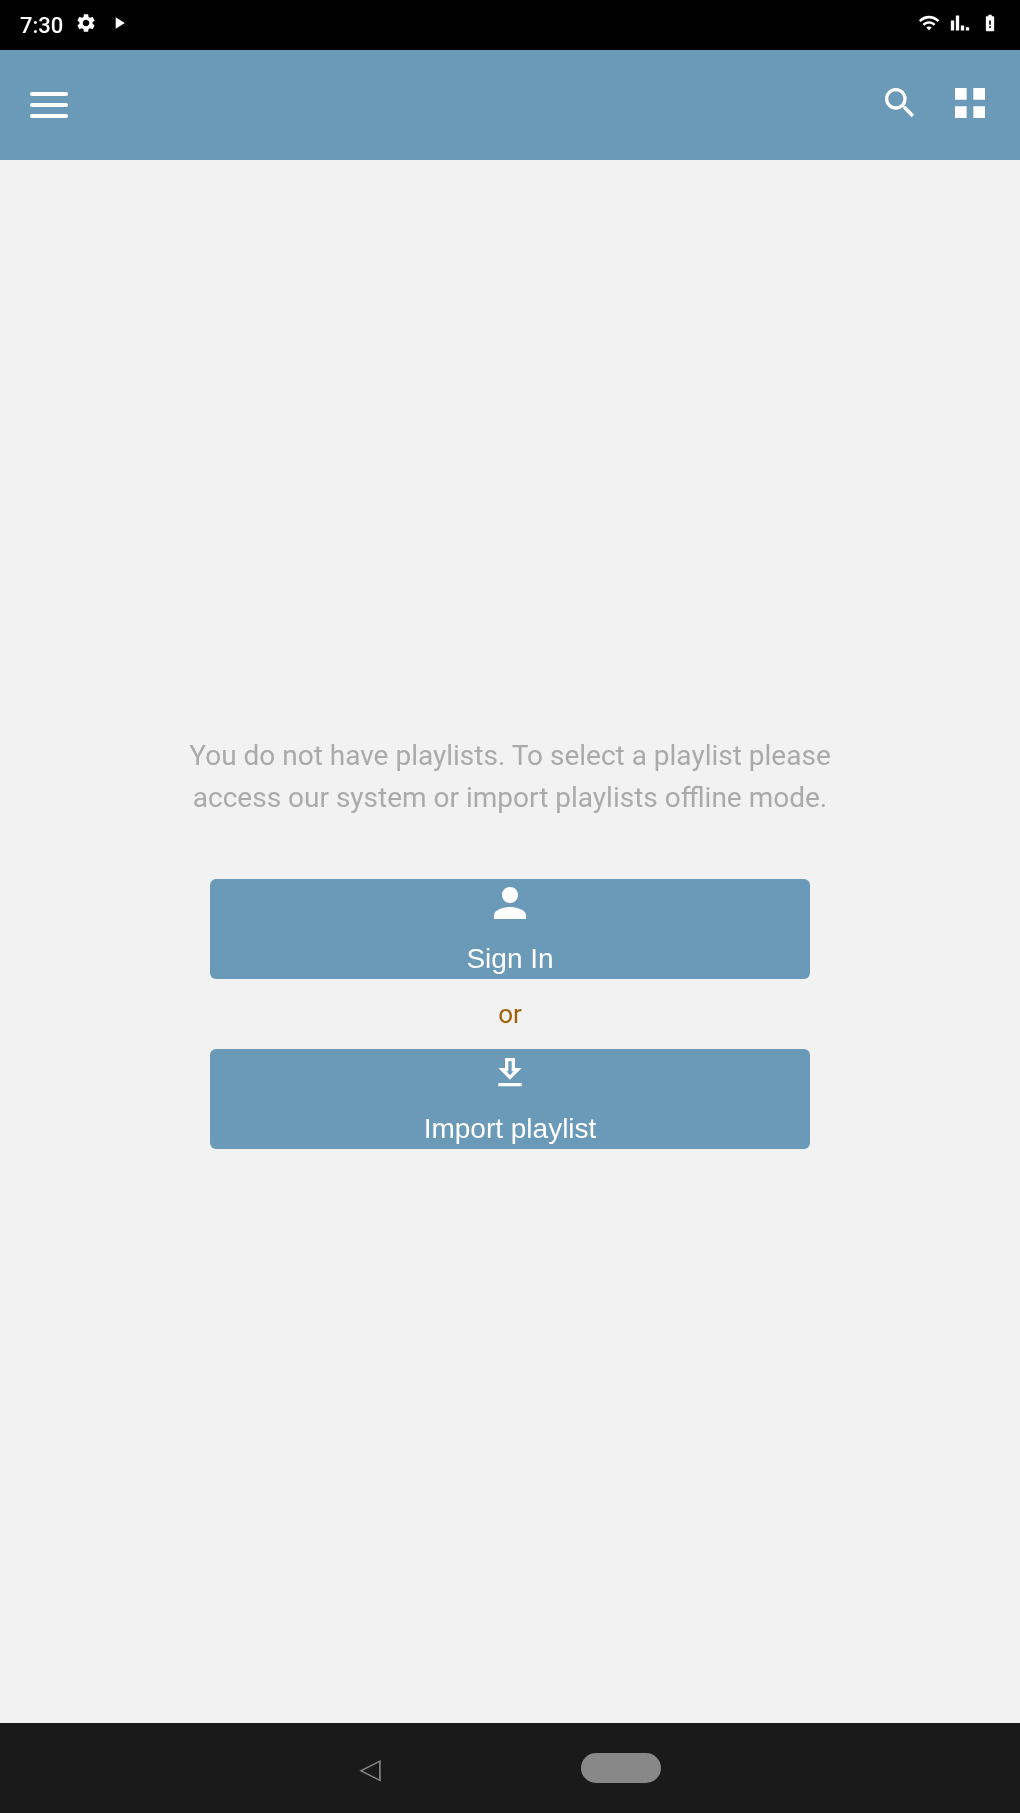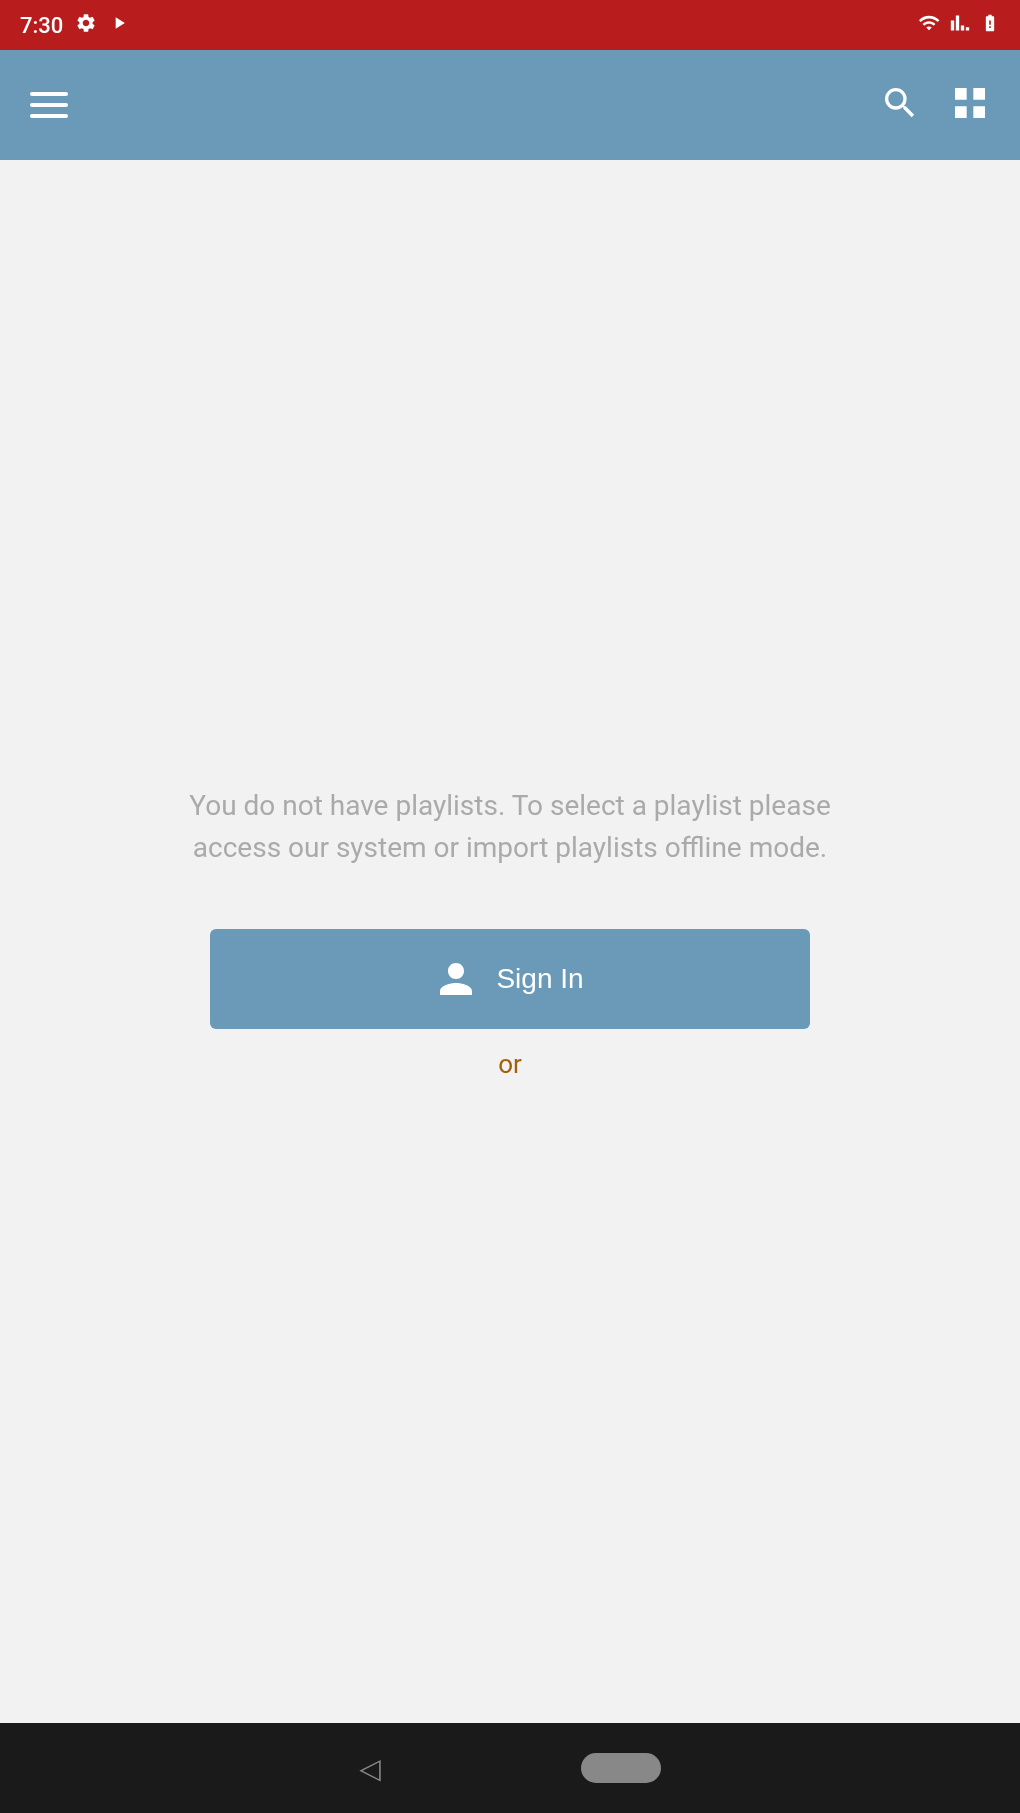--- a/index.html
+++ b/index.html
@@ -13,21 +13,21 @@
       height: 1813px;
       background: #f0f0f0;
       font-family: 'Roboto', Arial, sans-serif;
       display: flex;
       flex-direction: column;
       overflow: hidden;
     }
 
     
     .status-bar {
-      background: #b91c1c;
+      background: #000000;
       height: 50px;
       display: flex;
       align-items: center;
       justify-content: space-between;
       padding: 8px 20px;
       flex-shrink: 0;
     }
 
     .status-left {
       display: flex;
@@ -134,20 +134,21 @@
       display: flex;
       align-items: center;
       justify-content: center;
       gap: 20px;
       cursor: pointer;
       font-size: 28px;
       font-weight: 500;
       color: white;
       background: #6a9ab8;
       position: relative;
+      flex-direction: column;
     }
 
     .btn-icon {
       width: 40px;
       height: 40px;
     }
 
     .or-text {
       color: #a16207;
       font-size: 26px;
@@ -251,19 +252,25 @@
 
     <button class="btn">
       <svg class="btn-icon" viewBox="0 0 24 24">
         <path d="M12 12c2.7 0 4.8-2.1 4.8-4.8S14.7 2.4 12 2.4 7.2 4.5 7.2 7.2 9.3 12 12 12zm0 2.4c-3.2 0-9.6 1.6-9.6 4.8v2.4h19.2v-2.4c0-3.2-6.4-4.8-9.6-4.8z"></path>
       </svg>
       <span>Sign In</span>
     </button>
 
     <div class="or-text">or</div>
 
+    <button class="btn">
+      <svg class="btn-icon" viewBox="0 0 24 24">
+        <path d="M19 9h-4V3H9v6H5l7 7 7-7zm-8 2V5h2v6h1.17L12 13.17 9.83 11H11zm-6 7v2h14v-2H5z"></path>
+      </svg>
+      <span>Import playlist</span>
+    </button>
   </div>
 </div>
 
 <div class="bottom-nav">
   <span class="nav-back">◁</span>
   <div class="nav-home"></div>
 </div>
 
 </body></html>

